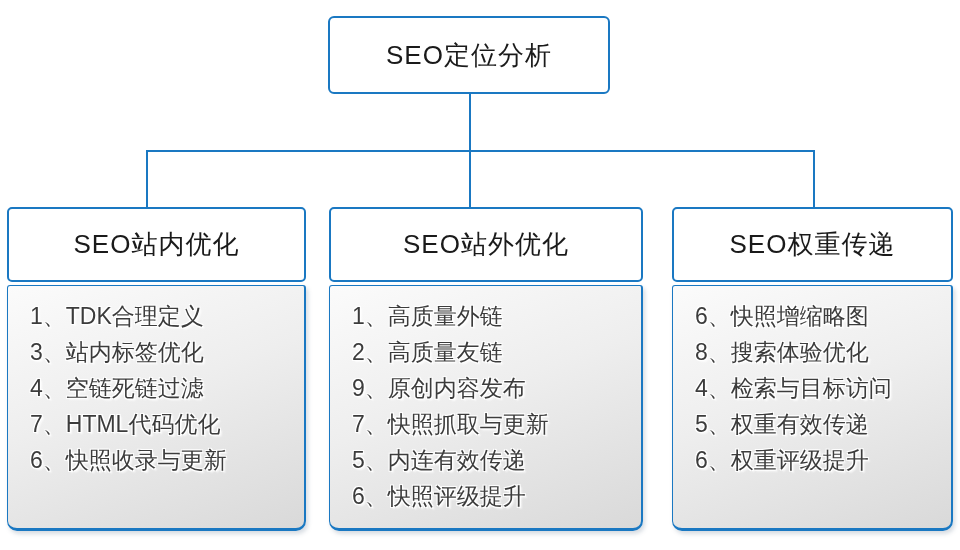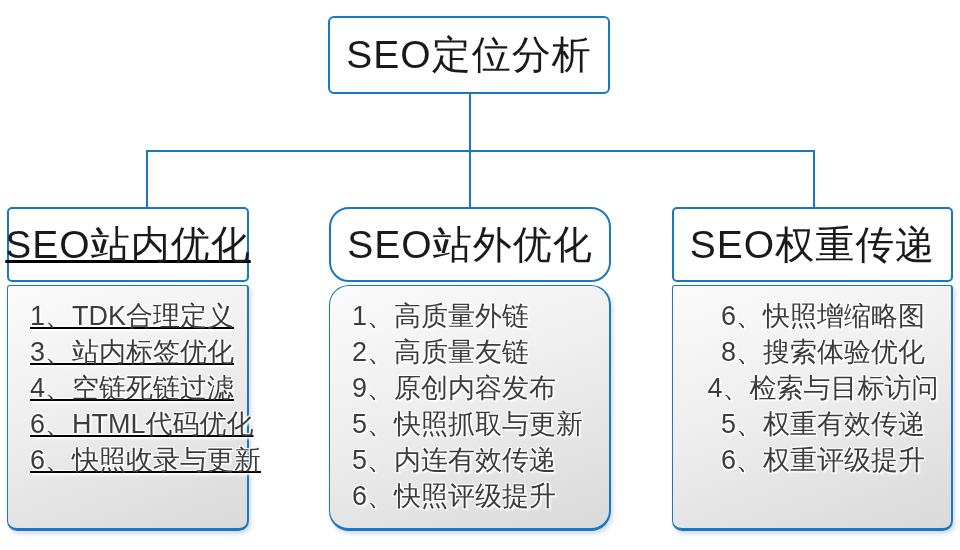--- a/index.html
+++ b/index.html
@@ -33,21 +33,21 @@
     box-sizing: border-box;
     border: 2px solid var(--line-color, #1a78c2);
     border-radius: 6px;
     background: #ffffff;
     display: flex;
     align-items: center;
     justify-content: center;
   }
   .root-box .title,
   .branch-header .title {
-    font-size: 39px;
+    font-size: 26px;
     font-weight: 500;
     color: var(--title-color, #1a1a1a);
     letter-spacing: 1px;
     white-space: nowrap;
   }
 
   
   .branch-header {
     position: absolute;
     top: 207px;
@@ -66,26 +66,26 @@
     height: 246px;
     box-sizing: border-box;
     border: 1px solid var(--line-color, #1a78c2);
     border-bottom-width: 3px;
     border-right-width: 2px;
     border-radius: 3px 3px 10px 10px;
     background: linear-gradient(160deg, #fbfbfb 0%, #eeeeee 45%, #d9d9d9 100%);
     box-shadow: 2px 3px 4px rgba(110, 130, 150, 0.28);
     padding: 12px 0 0 22px;
   }
-  .col-left  { left: 7px;   width: 242px; text-decoration: underline; }
-  .col-mid   { left: 329px; width: 282px; border-radius: 20px; }
-  .col-right { left: 672px; width: 281px; text-align: center; }
+  .col-left  { left: 7px;   width: 299px; }
+  .col-mid   { left: 329px; width: 314px; }
+  .col-right { left: 672px; width: 281px; }
 
   .list-item {
-    font-size: 27px;
+    font-size: 23px;
     line-height: 36px;
     color: var(--item-color, #3c3c3c);
     white-space: nowrap;
     text-shadow: 1px 1px 0 #ffffff, -1px -1px 0 #ffffff,
                  1px -1px 0 #ffffff, -1px 1px 0 #ffffff,
                  2px 2px 2px rgba(255,255,255,0.9);
   }
 </style>
 </head>
 <body>
@@ -102,32 +102,32 @@
     <span class="title">SEO定位分析</span>
   </div>
 
   <div class="branch-header col-left">
     <span class="title">SEO站内优化</span>
   </div>
   <div class="branch-body col-left">
     <div class="list-item">1、TDK合理定义</div>
     <div class="list-item">3、站内标签优化</div>
     <div class="list-item">4、空链死链过滤</div>
-    <div class="list-item">6、HTML代码优化</div>
+    <div class="list-item">7、HTML代码优化</div>
     <div class="list-item">6、快照收录与更新</div>
   </div>
 
   <div class="branch-header col-mid">
     <span class="title">SEO站外优化</span>
   </div>
   <div class="branch-body col-mid">
     <div class="list-item">1、高质量外链</div>
     <div class="list-item">2、高质量友链</div>
     <div class="list-item">9、原创内容发布</div>
-    <div class="list-item">5、快照抓取与更新</div>
+    <div class="list-item">7、快照抓取与更新</div>
     <div class="list-item">5、内连有效传递</div>
     <div class="list-item">6、快照评级提升</div>
   </div>
 
   <div class="branch-header col-right">
     <span class="title">SEO权重传递</span>
   </div>
   <div class="branch-body col-right">
     <div class="list-item">6、快照增缩略图</div>
     <div class="list-item">8、搜索体验优化</div>

